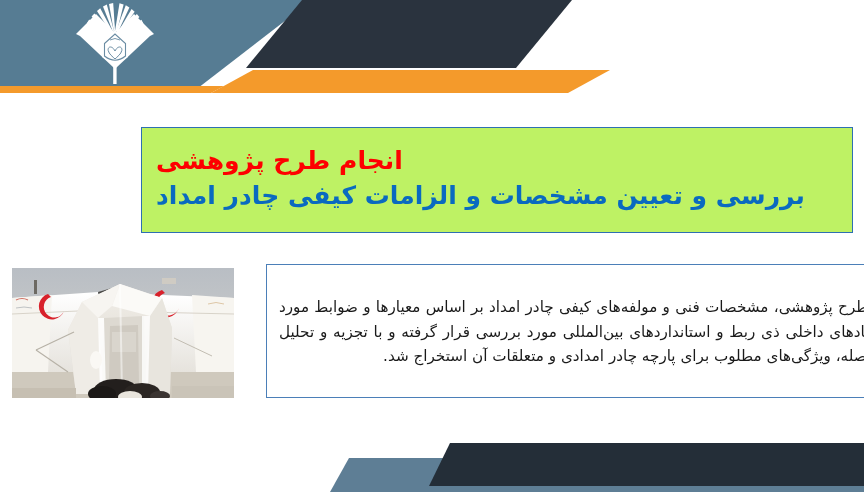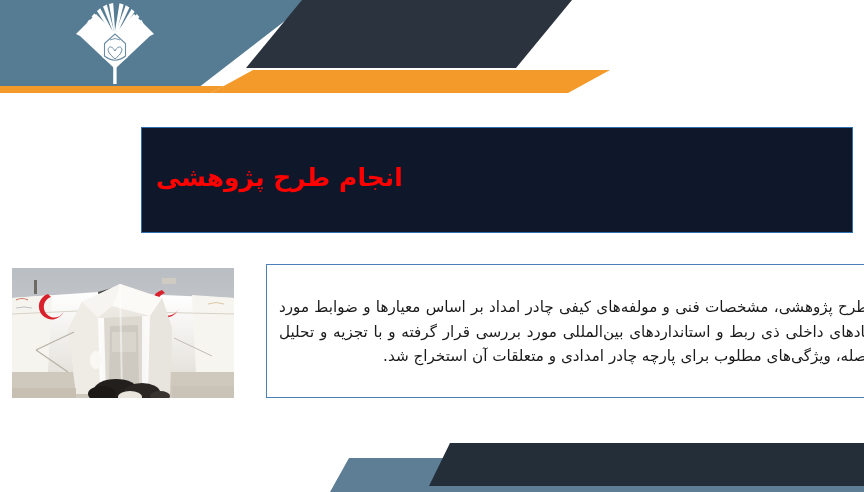--- a/index.html
+++ b/index.html
@@ -43,21 +43,21 @@
 
   
   .title-box {
     position: absolute;
     left: 141px;
     top: 127px;
     width: 712px;
     height: 106px;
     box-sizing: border-box;
     border: 1.4px solid #2E6FB2;
-    background: #0f172a;
+    background: #bef264;
     display: flex;
     flex-direction: column;
     align-items: flex-end;
     justify-content: center;
     padding: 2px 14px 6px 14px;
     direction: rtl;
   }
   .title-line1 {
     color: #FE0000;
     font-size: 25px;
@@ -174,20 +174,21 @@
         <path d="M32.5,41.5 L43,32 L53.5,41.5 L53.5,54 Q43,62.5 32.5,54 Z" fill="none" stroke="#6A8CA3" stroke-width="1.1"></path>
         <path d="M43,49 C40,43 35.5,44.5 36.2,48.5 C36.8,52 41,55 43,57
                  C45,55 49.2,52 49.8,48.5 C50.5,44.5 46,43 43,49 Z" fill="none" stroke="#6A8CA3" stroke-width="1"></path>
         <path d="M38,38 q5,-3 10,0" fill="none" stroke="#6A8CA3" stroke-width="0.9"></path>
       </g>
     </svg>
   </div>
 
   <div class="title-box">
     <div class="title-line1">انجام طرح پژوهشی</div>
+    <div class="title-line2">بررسی و تعیین مشخصات و الزامات کیفی چادر امداد</div>
   </div>
 
   <div class="photo">
     <svg width="222" height="130" viewBox="0 0 222 130" xmlns="http://www.w3.org/2000/svg">
       <defs>
         <linearGradient id="skyg" x1="0" y1="0" x2="0" y2="1">
           <stop offset="0%" stop-color="#b9bec4"></stop>
           <stop offset="100%" stop-color="#d6d4cf"></stop>
         </linearGradient>
         <linearGradient id="canvasg" x1="0" y1="0" x2="0" y2="1">

